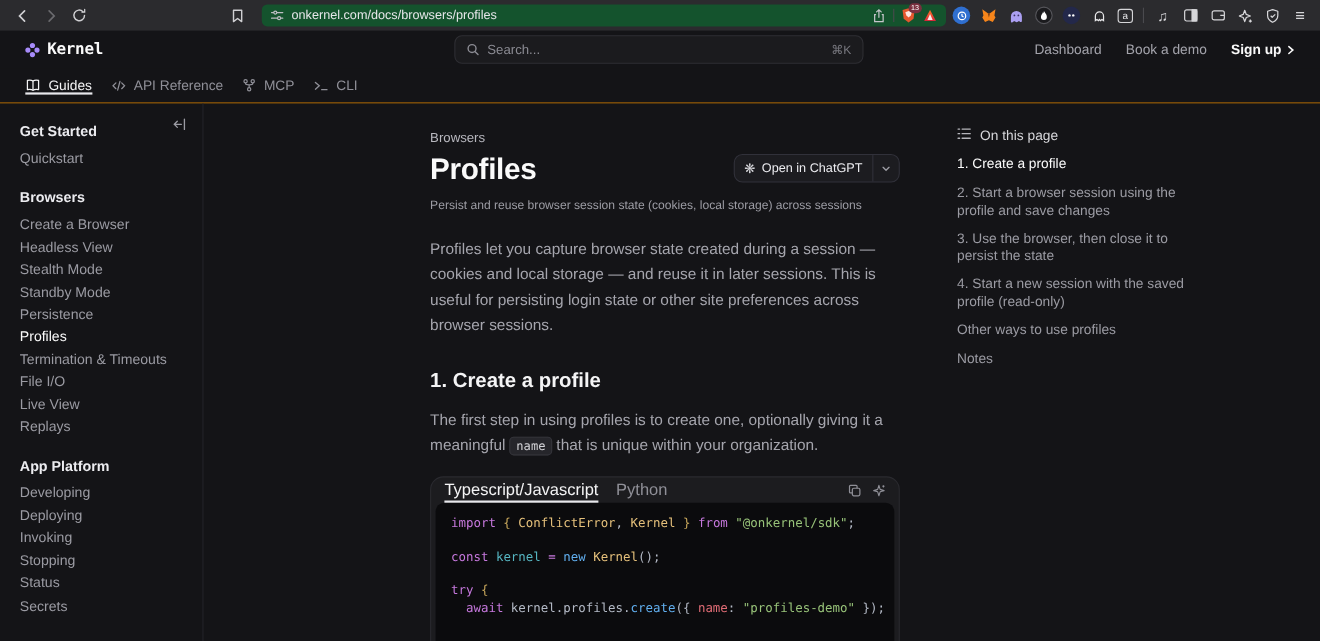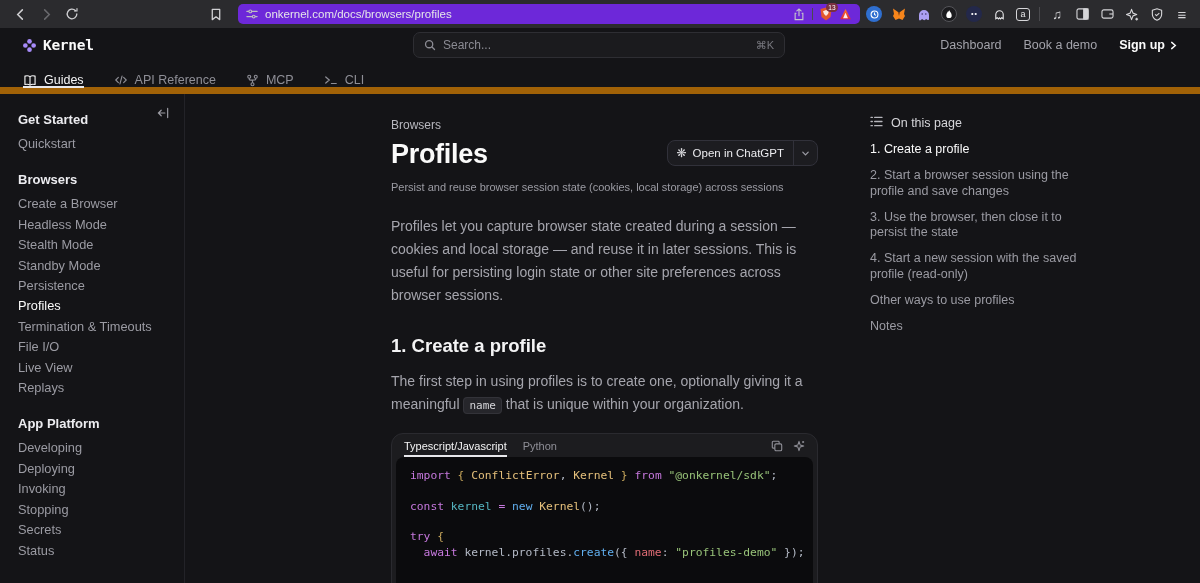--- a/index.html
+++ b/index.html
@@ -4,21 +4,21 @@
 <style>
   * { margin:0; padding:0; box-sizing:border-box; }
   html,body { width:1200px; height:583px; overflow:hidden; background:#141417;
     font-family:"Liberation Sans", sans-serif; }
   svg { display:block; }
 
   
   .chrome { height:28px; background:#2b2b2e; display:flex; align-items:center; padding:0 10px; gap:6px; }
   .cbtn { color:#cfcfd2; display:flex; align-items:center; justify-content:center; width:20px; height:20px; cursor:pointer; flex:0 0 auto; }
   .cbtn.dim { color:#6a6a6e; }
-  .urlbar { height:20px; width:678px; margin-left:6px; background:#6d28d9; border-radius:5px;
+  .urlbar { height:20px; width:678px; margin-left:6px; background:#14532d; border-radius:5px;
     display:flex; align-items:center; padding:0 8px; gap:7px; }
   .url-text { color:#e6e6e9; font-size:11.5px; flex:1; white-space:nowrap; }
   .url-right { display:flex; align-items:center; gap:7px; }
   .url-divider { width:1px; height:12px; background:#4a4a4e; }
   .shield-wrap { position:relative; }
   .shield-badge { position:absolute; top:-4px; right:-6px; background:#7a3040; color:#fff;
     font-size:6.5px; border-radius:5px; padding:0.5px 2.5px; line-height:8px; }
   .ext-icons { display:flex; align-items:center; gap:9px; margin-left:auto; }
   .ext { width:16px; height:16px; display:flex; align-items:center; justify-content:center;
     font-size:10px; color:#ddd; cursor:pointer; flex:0 0 auto; }
@@ -33,21 +33,21 @@
   .logo-text { color:#fafafa; font-family:"DejaVu Sans Mono", monospace; font-weight:bold; font-size:14.5px; letter-spacing:-0.3px; }
   .searchbar { position:absolute; left:413px; top:4px; width:372px; height:26px; background:#1b1b1e;
     border:1px solid #2e2e33; border-radius:7px; display:flex; align-items:center; padding:0 10px; gap:7px; cursor:text; }
   .searchbar .ph { color:#8b8b93; font-size:12px; flex:1; }
   .searchbar .kbd { color:#77777e; font-size:11px; }
   .header-links { margin-left:auto; display:flex; align-items:center; gap:22px; }
   .hlink { color:#a3a3ab; font-size:12.5px; cursor:pointer; }
   .signup { color:#fafafa; font-size:12.5px; font-weight:600; display:flex; align-items:center; gap:4px; cursor:pointer; }
 
   
-  .tabbar { height:32px; display:flex; align-items:flex-end; gap:30px; padding:0 23px; border-bottom:7px solid #a16207; }
+  .tabbar { height:32px; display:flex; align-items:center; gap:17px; padding:0 23px; border-bottom:1px solid #a16207; }
   .ntab { display:flex; align-items:center; gap:7px; font-size:12.5px; color:#8f8f97; cursor:pointer; position:relative; }
   .ntab.active { color:#f4f4f5; }
   .ntab.active::after { content:""; position:absolute; left:0; right:0; bottom:-1px; height:2px; background:#e8e8ec; }
 
   
   .docs-body { display:flex; height:489px; }
   .sidebar { width:185px; flex:0 0 185px; border-right:1px solid #232328; padding:16px 14px 0 18px; position:relative; overflow:hidden; }
   .collapse-btn { position:absolute; top:13px; right:14px; color:#9b9ba3; cursor:pointer; }
   .sb-title { color:#ececf0; font-size:13px; font-weight:600; line-height:20px; margin-bottom:4px; }
   .sb-section + .sb-section { margin-top:16px; }
@@ -66,21 +66,21 @@
   .subtitle { color:#9c9ca4; font-size:11px; line-height:22px; margin-top:6px; }
   .para { color:#a5a5ad; font-size:14px; line-height:23px; margin-top:17px; }
   .h2 { color:#f4f4f5; font-size:18.5px; font-weight:600; line-height:24px; margin-top:27px; }
   .para2 { color:#a5a5ad; font-size:14px; line-height:22.5px; margin-top:12px; }
   .inline-code { background:#26262b; border:1px solid #333339; border-radius:4px; padding:1px 5px;
     font-family:"DejaVu Sans Mono", monospace; font-size:11px; color:#d4d4d8; }
 
   
   .code-panel { margin-top:16px; background:#1c1c1f; border:1px solid #2a2a2f; border-radius:12px 12px 0 0; overflow:hidden; }
   .code-head { height:23px; display:flex; align-items:stretch; padding:0 12px; gap:16px; }
-  .ctab { display:flex; align-items:center; font-size:11px; color:#8f8f97; cursor:pointer; position:relative; }
+  .ctab { display:flex; align-items:center; font-size:15px; color:#8f8f97; cursor:pointer; position:relative; }
   .ctab.active { color:#f4f4f5; }
   .ctab.active::after { content:""; position:absolute; left:0; right:0; bottom:0; height:2px; background:#e8e8ec; }
   .code-tools { margin-left:auto; display:flex; align-items:center; gap:10px; color:#8f8f97; }
   .code-tools span { cursor:pointer; }
   .code-box { margin:0 4px 4px 4px; background:#0b0b0d; border-radius:8px; padding:11px 14px 14px 14px; height:200px; }
   .code-box pre { font-family:"DejaVu Sans Mono", monospace; font-size:11.3px; line-height:15.35px; white-space:pre; }
   .tk-kw{color:#c678dd} .tk-kw2{color:#61afef} .tk-type{color:#e5c07b} .tk-str{color:#98c379} .tk-prop{color:#e06c75} .tk-fn{color:#61afef} .tk-var{color:#56b6c2}
   .tk-brace{color:#c9a85c} .tk-plain{color:#b4bac6}
 
   
@@ -307,38 +307,38 @@
           <path d="M11.5 1.5v10M8.5 6.5H1.5M4.5 3.5l-3 3 3 3"></path>
         </svg>
     </span>
   <div class="sb-section">
         <div class="sb-title">Get Started</div>
         <div class="sb-item">Quickstart</div>
       </div>
       <div class="sb-section">
         <div class="sb-title">Browsers</div>
         <div class="sb-item">Create a Browser</div>
-        <div class="sb-item">Headless Mode</div>
+        <div class="sb-item">Headless View</div>
         <div class="sb-item">Stealth Mode</div>
         <div class="sb-item">Standby Mode</div>
         <div class="sb-item">Persistence</div>
         <div class="sb-item active">Profiles</div>
         <div class="sb-item">Termination &amp; Timeouts</div>
         <div class="sb-item">File I/O</div>
         <div class="sb-item">Live View</div>
         <div class="sb-item">Replays</div>
       </div>
       <div class="sb-section">
         <div class="sb-title">App Platform</div>
         <div class="sb-item">Developing</div>
         <div class="sb-item">Deploying</div>
         <div class="sb-item">Invoking</div>
         <div class="sb-item">Stopping</div>
+        <div class="sb-item">Status</div>
         <div class="sb-item">Secrets</div>
-        <div class="sb-item">Status</div>
       </div>
     </div>
 
   <div class="main-col">
     <div class="breadcrumb">Browsers</div>
     <div class="title-row">
       <div class="page-title">Profiles</div>
       <div class="gpt-btn">
         <span class="gpt-main">
           <span style="color:#d8d8dc;font-size:12px">❋</span>

